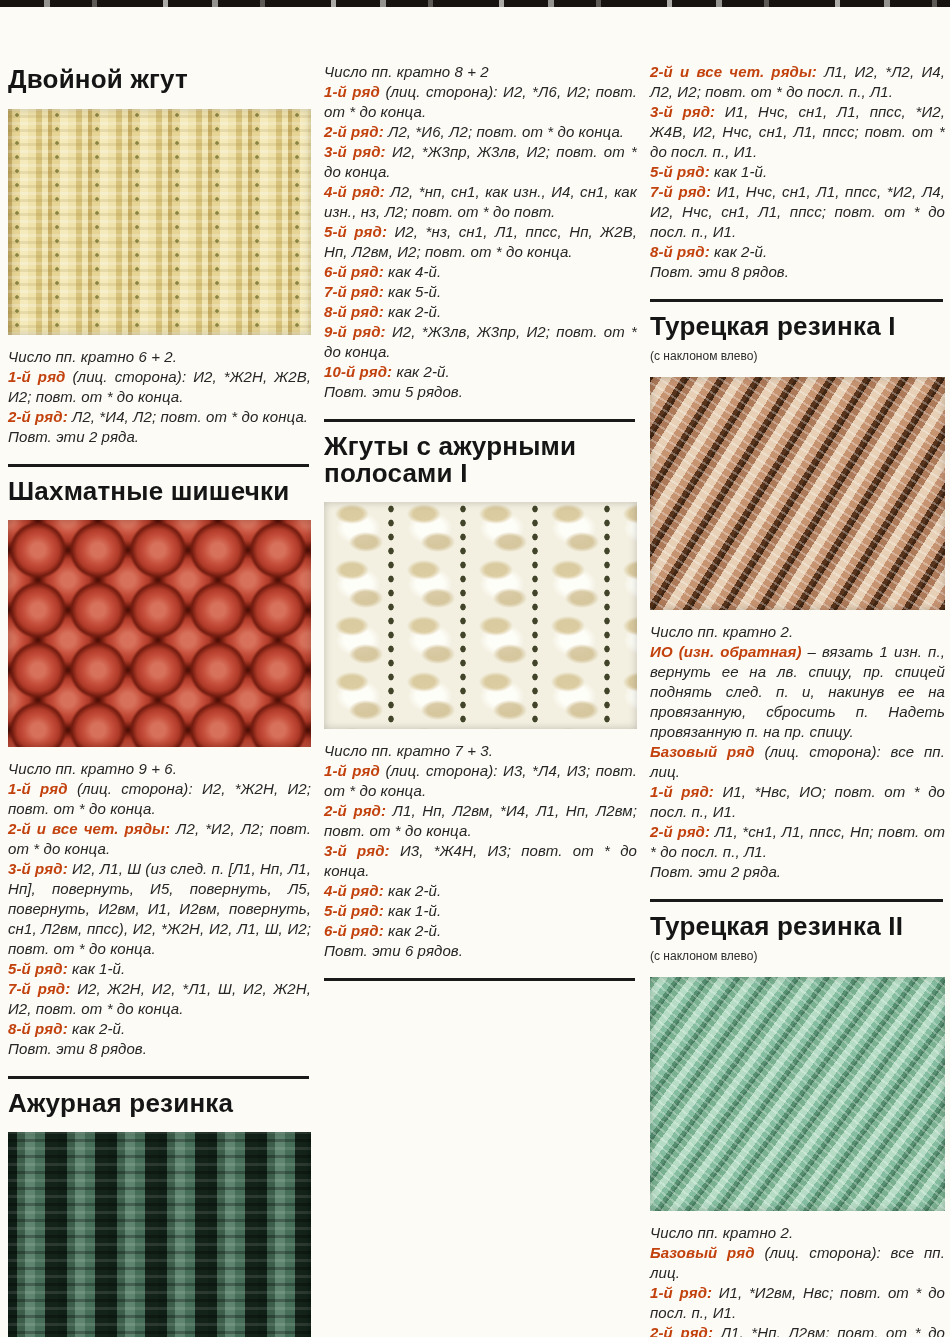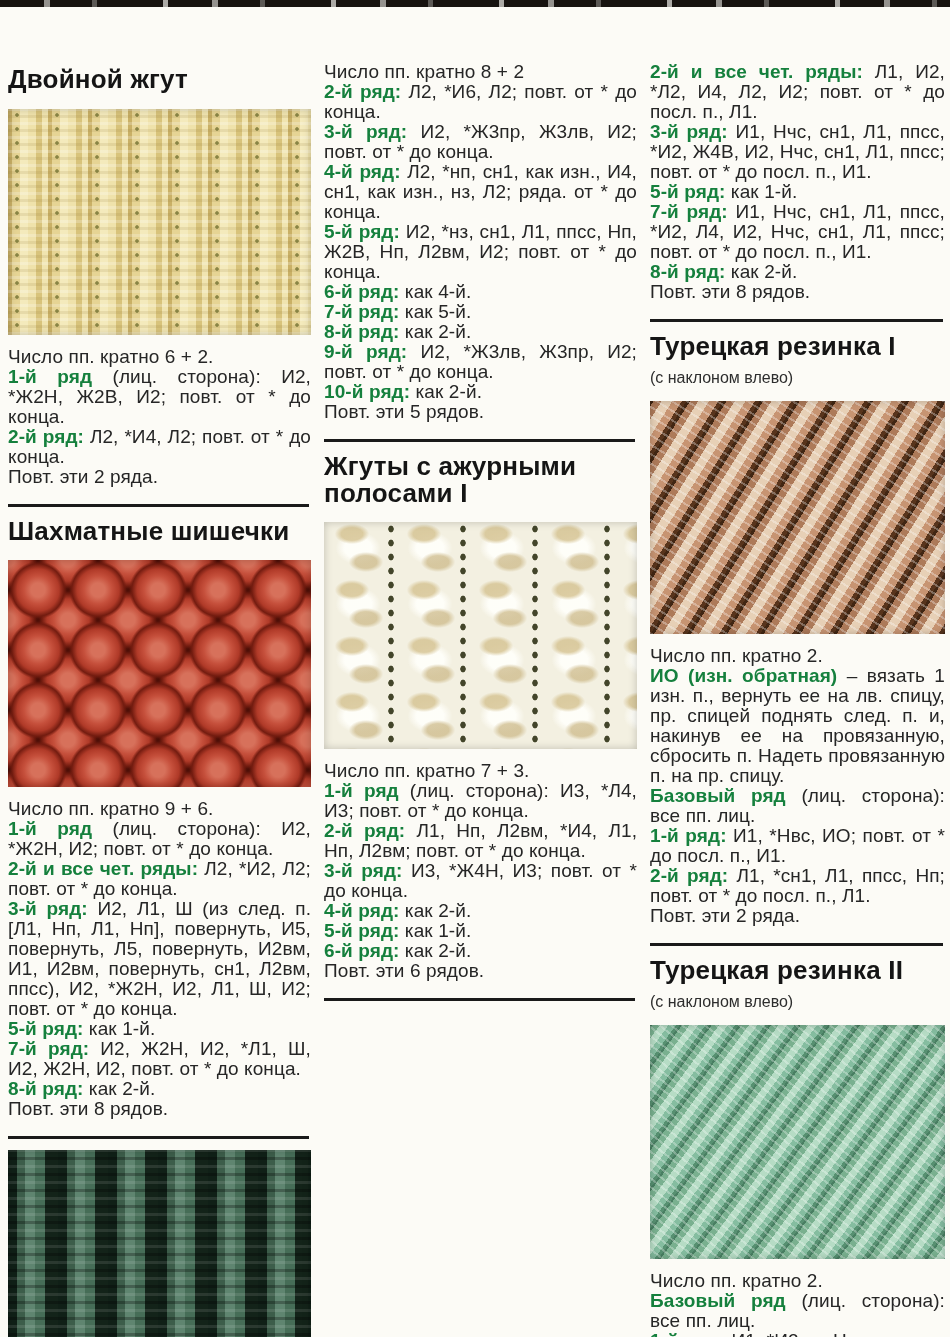--- a/index.html
+++ b/index.html
@@ -24,31 +24,31 @@
     position:absolute;top:7px;left:0;width:950px;height:1330px;
     display:grid;grid-template-columns:303px 313px 295px;column-gap:13px;
     padding:16px 5px 0 8px;box-sizing:border-box;margin-top:27px;
   }
   .col{position:relative;min-width:0;}
   .hd{
     font-size:26px;line-height:27px;font-weight:700;color:#151515;
     letter-spacing:.2px;margin:4px 0 15px;
   }
   .hd.first{margin-top:16px;margin-bottom:16px;}
-  .sub{font-size:16px;font-weight:400;color:#2d2d2d;margin:-6px 0 14px;}
+  .sub{font-size:12px;font-weight:400;color:#2d2d2d;margin:-6px 0 14px;}
   .rule{height:3px;background:#1a1a1a;margin:17px 2px 11px 0;}
   .swatch{
     width:100%;margin:0 0 12px;
     box-shadow:inset 0 0 8px rgba(0,0,0,.22);
   }
   .ln{
-    margin:0;font-size:19px;line-height:20px;text-align:justify;
-    letter-spacing:.1px;color:#262626;
-  }
-  .ln b{font-weight:700;color:#15803d;}
+    margin:0;font-size:15px;line-height:20px;text-align:justify;
+    letter-spacing:.1px;color:#262626;font-style:italic;
+  }
+  .ln b{font-weight:700;color:#c2410c;}
   .lines{margin:0 0 2px;}
   .lines.toptext{margin-top:12px;}
   .sw-yellow{
     height:226px;background-color:#eadb9e;
     background-image:
       radial-gradient(circle 2px at 9px 6px, rgba(108,108,44,.75) 0 1.4px, rgba(108,108,44,0) 2.2px),
       repeating-linear-gradient(0deg, rgba(255,255,255,.22) 0 3px, rgba(0,0,0,0) 3px 7px, rgba(150,125,60,.15) 7px 10px, rgba(0,0,0,0) 10px 14px),
       repeating-linear-gradient(90deg, #c9b066 0 4px, #e6d494 4px 12px, #f4eabc 12px 20px, #efe2ab 20px 28px, #d8c37b 28px 34px, #f0e4b0 34px 40px);
     background-size:40px 14px,auto,auto;
   }
@@ -125,32 +125,34 @@
           <p class="ln"><b>2-й и все чет. ряды:</b><span> Л2, *И2, Л2; повт. от * до конца.</span></p>
           <p class="ln"><b>3-й ряд:</b><span> И2, Л1, Ш (из след. п. [Л1, Нп, Л1, Нп], повернуть, И5, повернуть, Л5, повернуть, И2вм, И1, И2вм, повернуть, сн1, Л2вм, ппсс), И2, *Ж2Н, И2, Л1, Ш, И2; повт. от * до конца.</span></p>
           <p class="ln"><b>5-й ряд:</b><span> как 1-й.</span></p>
           <p class="ln"><b>7-й ряд:</b><span> И2, Ж2Н, И2, *Л1, Ш, И2, Ж2Н, И2, повт. от * до конца.</span></p>
           <p class="ln"><b>8-й ряд:</b><span> как 2-й.</span></p>
           <p class="ln"><b></b><span>Повт. эти 8 рядов.</span></p>
         </div>
     </div>
     <div class="rule"></div>
     <div class="sec">
+      <h2 class="hd">Ажурная резинка</h2>
       <div class="swatch sw-dkgreen" title="образец вязки — ажурная резинка, тёмно-зелёная пряжа"></div>
     </div>
   </div>
 
   <div class="col">
     <div class="sec">
       <div class="lines toptext">
 
       <p class="ln"><b></b><span>Число пп. кратно 8 + 2</span></p>
+          <p class="ln"><b>1-й ряд</b><span> (лиц. сторона): И2, *Л6, И2; повт. от * до конца.</span></p>
           <p class="ln"><b>2-й ряд:</b><span> Л2, *И6, Л2; повт. от * до конца.</span></p>
           <p class="ln"><b>3-й ряд:</b><span> И2, *Ж3пр, Ж3лв, И2; повт. от * до конца.</span></p>
-          <p class="ln"><b>4-й ряд:</b><span> Л2, *нп, сн1, как изн., И4, сн1, как изн., нз, Л2; ряда. от * до конца.</span></p>
+          <p class="ln"><b>4-й ряд:</b><span> Л2, *нп, сн1, как изн., И4, сн1, как изн., нз, Л2; повт. от * до повт.</span></p>
           <p class="ln"><b>5-й ряд:</b><span> И2, *нз, сн1, Л1, ппсс, Нп, Ж2В, Нп, Л2вм, И2; повт. от * до конца.</span></p>
           <p class="ln"><b>6-й ряд:</b><span> как 4-й.</span></p>
           <p class="ln"><b>7-й ряд:</b><span> как 5-й.</span></p>
           <p class="ln"><b>8-й ряд:</b><span> как 2-й.</span></p>
           <p class="ln"><b>9-й ряд:</b><span> И2, *Ж3лв, Ж3пр, И2; повт. от * до конца.</span></p>
           <p class="ln"><b>10-й ряд:</b><span> как 2-й.</span></p>
           <p class="ln"><b></b><span>Повт. эти 5 рядов.</span></p>
         </div>
     </div>
     <div class="rule"></div>

